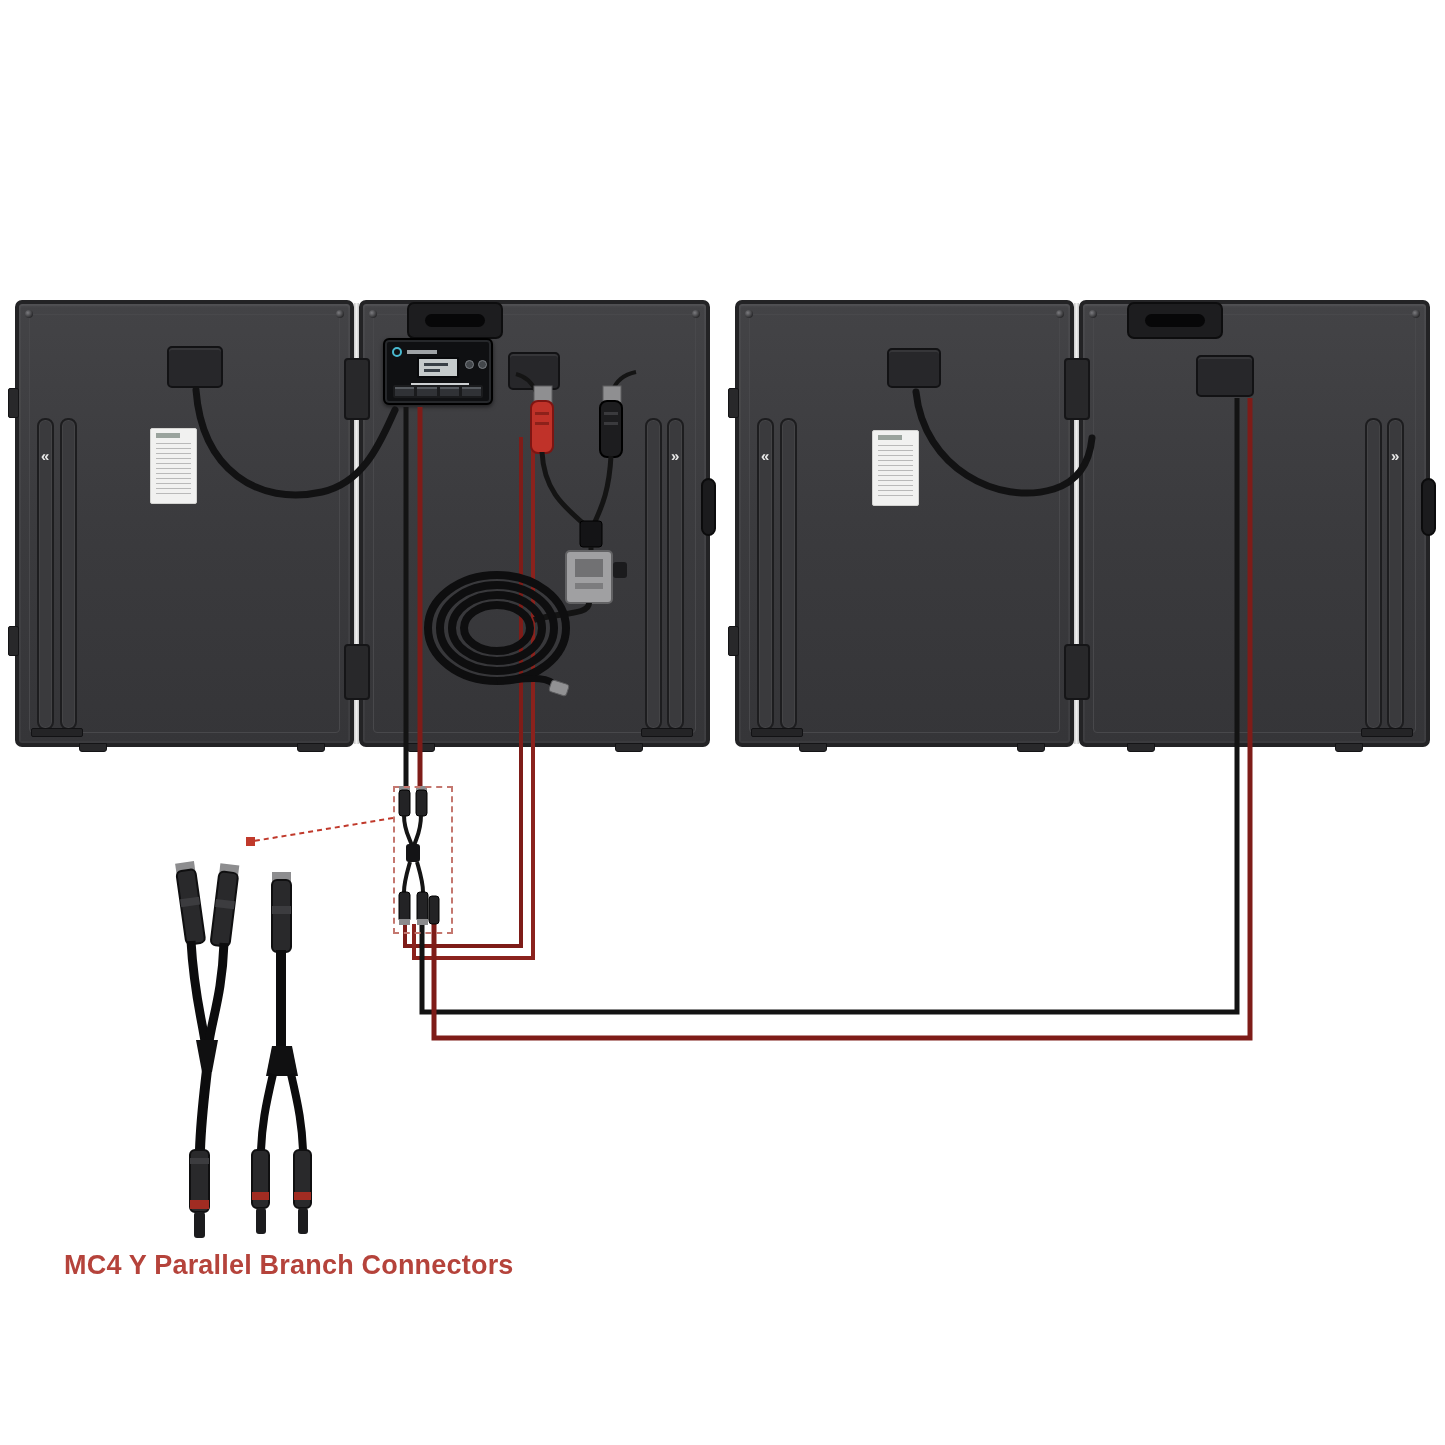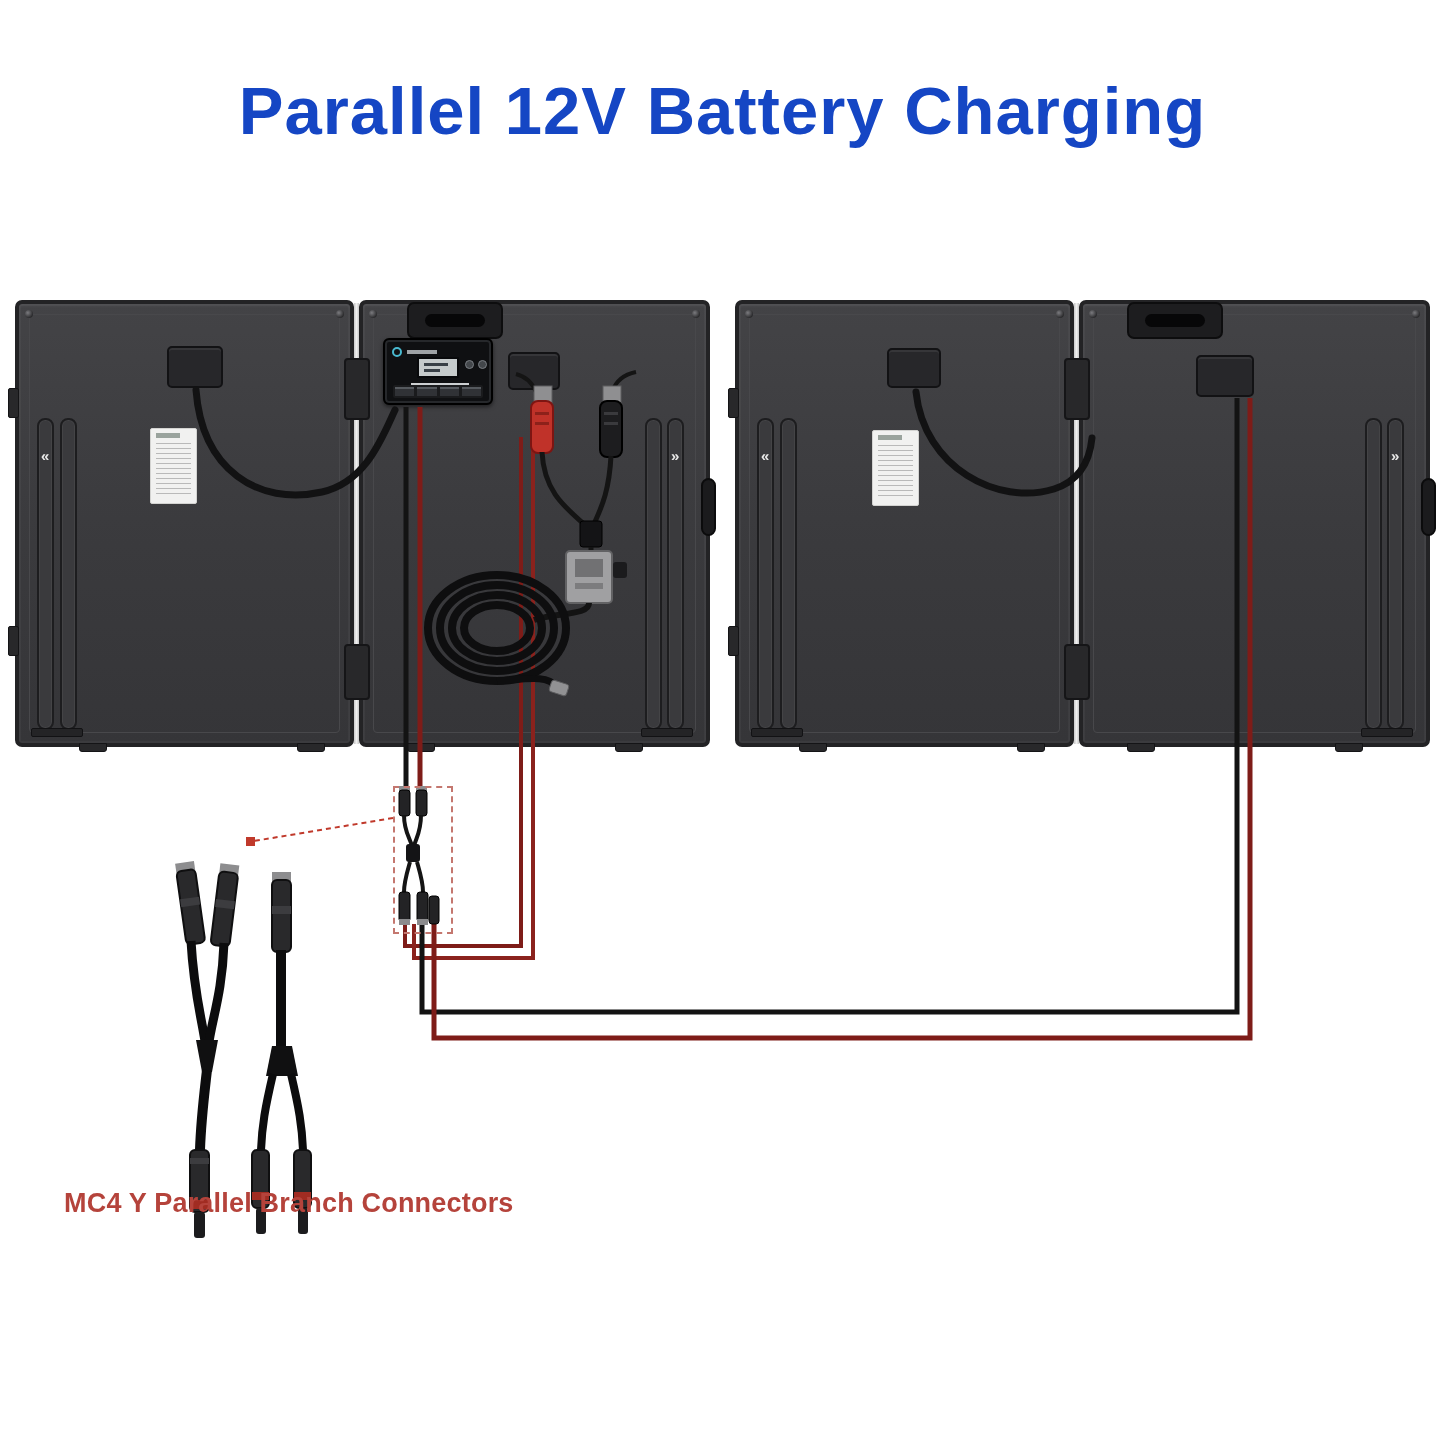--- a/index.html
+++ b/index.html
@@ -55,29 +55,28 @@
   .ctl-btn{position:absolute;width:9px;height:9px;border-radius:50%;background:#43474b;border:1px solid #7a7f84;}
   .ctl-caption{position:absolute;left:26px;top:43px;width:58px;height:3px;background:#cdd0d2;}
   .ctl-terms{position:absolute;left:8px;right:8px;bottom:5px;height:13px;background:#1a1b1d;border-radius:2px;
       display:flex;gap:3px;padding:2px;}
   .ctl-terms b{flex:1;background:#303236;border-top:2px solid #55595e;}
 
   
   #wires{position:absolute;left:0;top:0;z-index:5;pointer-events:none;}
   .dashedbox{position:absolute;left:393px;top:786px;width:60px;height:148px;
       border:2px dashed #c4776f;z-index:6;}
-  .caption-text{position:absolute;left:64px;top:1188px;font-size:27px;font-weight:bold;
+  .caption-text{position:absolute;left:64px;top:1250px;font-size:27px;font-weight:bold;
       color:#b5433b;letter-spacing:.2px;z-index:10;}
 </style>
 </head>
 <body>
 
 <div id="stage">
 
-  <div class="page-title">Parallel 12V Battery Charging</div>
 
   <div class="panel" style="left:15px;top:300px;">
     <div class="half l">
       <div class="inner-frame"></div>
       <div class="screw" style="left:6px;top:6px;"></div>
       <div class="screw" style="right:6px;top:6px;"></div>
     </div>
     <div class="half r">
       <div class="inner-frame"></div>
       <div class="screw" style="left:6px;top:6px;"></div>

